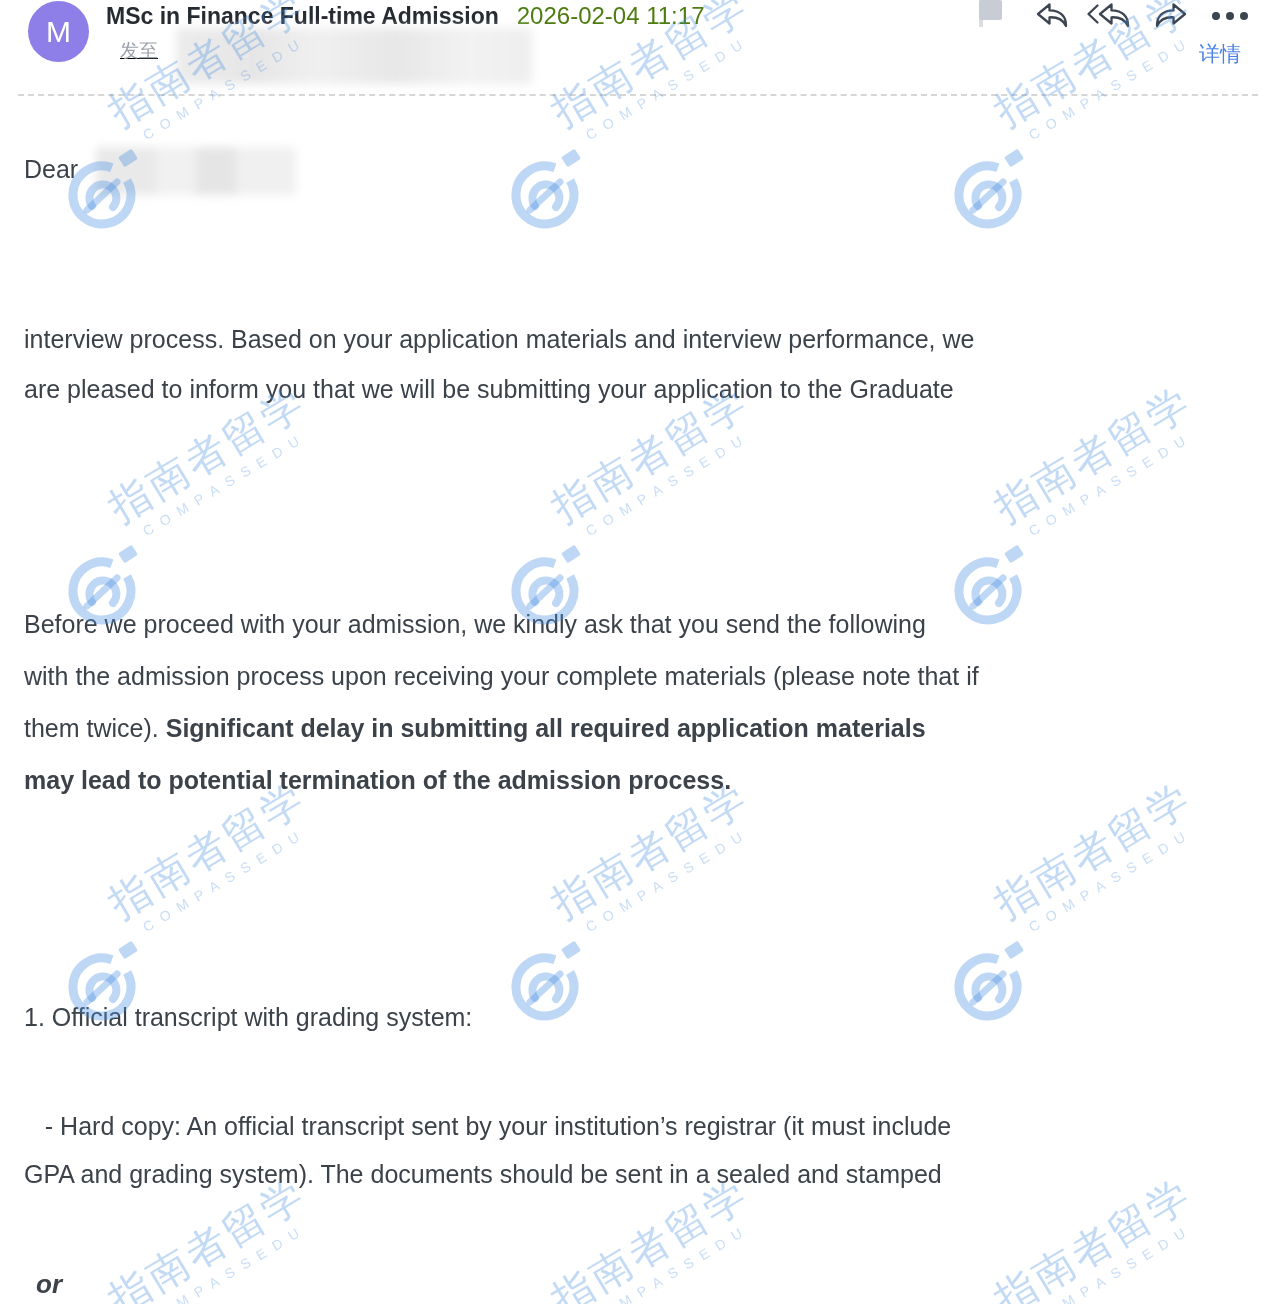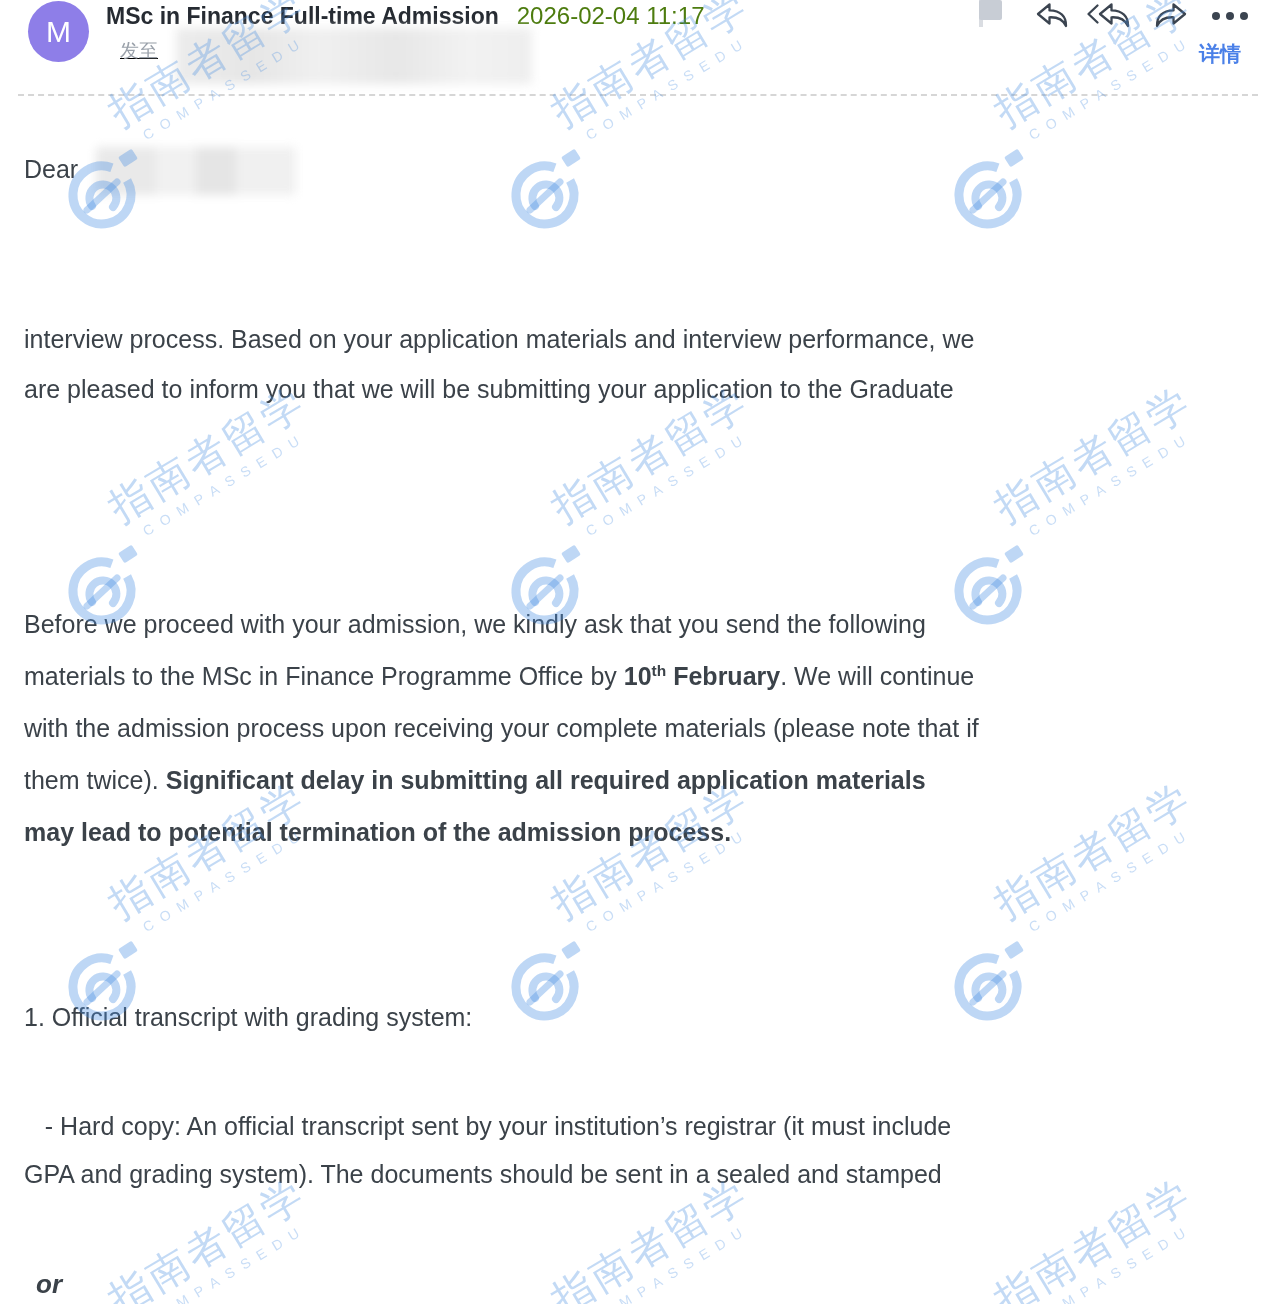--- a/index.html
+++ b/index.html
@@ -24,21 +24,21 @@
   .recipient-blur{
     position:absolute;left:176px;top:28px;width:356px;height:56px;border-radius:3px;
     background:linear-gradient(90deg,#ececec 0%,#e6e6e6 22%,#f0f0f0 40%,#e7e7e7 62%,#f2f2f2 82%,#eeeeee 100%);
   }
   .flag-wrap{position:absolute;left:979px;top:0;width:26px;height:28px;}
   .flag-pole{position:absolute;left:0;top:0;width:4px;height:27px;background:#dadde2;}
   .flag-body{position:absolute;left:0;top:0;width:23px;height:20px;background:#c8cdd5;border-radius:2px;}
   .hicon{position:absolute;top:1px;cursor:pointer;}
   .hicon svg{display:block;}
   .icon-stroke{fill:none;stroke:#3b4450;stroke-width:2.3;stroke-linejoin:round;stroke-linecap:round;}
-  .details-link{position:absolute;left:1199px;top:40px;font-size:21px;color:#4a80e8;cursor:pointer;font-weight:bold;}
+  .details-link{position:absolute;left:1199px;top:40px;font-size:21px;color:#4a80e8;cursor:pointer;}
   .dash-sep{position:absolute;left:18px;top:94px;width:1240px;border-top:2px dashed #d6d6d6;z-index:2;}
 
   
   .content{position:absolute;left:24px;top:0;width:1232px;z-index:1;color:#3b4249;font-size:25px;}
   .dear-row{position:absolute;left:0;top:143px;height:52px;line-height:52px;}
   .dear-blur{
     position:absolute;left:72px;top:4px;width:200px;height:48px;display:inline-block;border-radius:2px;
     background:linear-gradient(90deg,#e9e9e9 0%,#e9e9e9 30%,#f1f1f1 30%,#f1f1f1 50%,#e5e5e5 50%,#e5e5e5 70%,#f0f0f0 70%,#f0f0f0 100%);
   }
   .para{position:absolute;left:0;width:1232px;}
@@ -120,21 +120,20 @@
       <span>Dear</span>
       <span class="dear-blur blur"></span>
     </div>
 
     <div class="para p1">
         <div class="tline">interview process. Based on your application materials and interview performance, we</div>
         <div class="tline">are pleased to inform you that we will be submitting your application to the Graduate</div>
       </div>
     <div class="para p2">
         <div class="tline">Before we proceed with your admission, we kindly ask that you send the following</div>
-        <div class="tline">materials to the MSc in Finance Programme Office by <b>10</b><b><sup>th</sup></b><b> February</b>. We will continue</div>
         <div class="tline">with the admission process upon receiving your complete materials (please note that if</div>
         <div class="tline">them twice). <b>Significant delay in submitting all required application materials</b></div>
         <div class="tline"><b>may lead to potential termination of the admission process.</b></div>
       </div>
     <div class="para item1">
         <div class="tline">1. Official transcript with grading system:</div>
       </div>
     <div class="para hardcopy">
         <div class="tline">   - Hard copy: An official transcript sent by your institution’s registrar (it must include</div>
         <div class="tline">GPA and grading system). The documents should be sent in a sealed and stamped</div>

